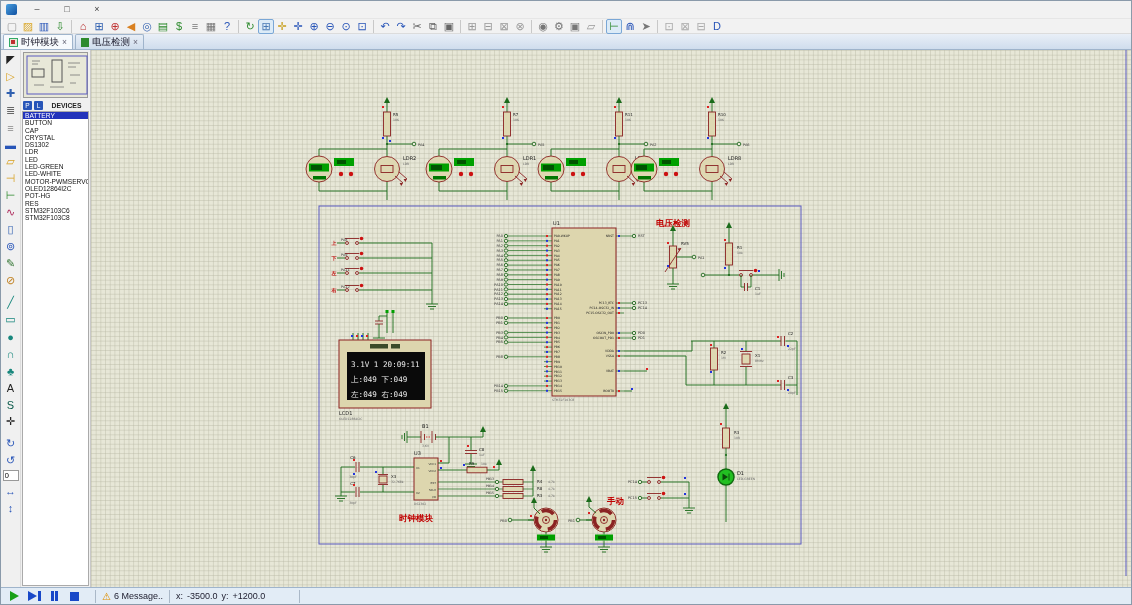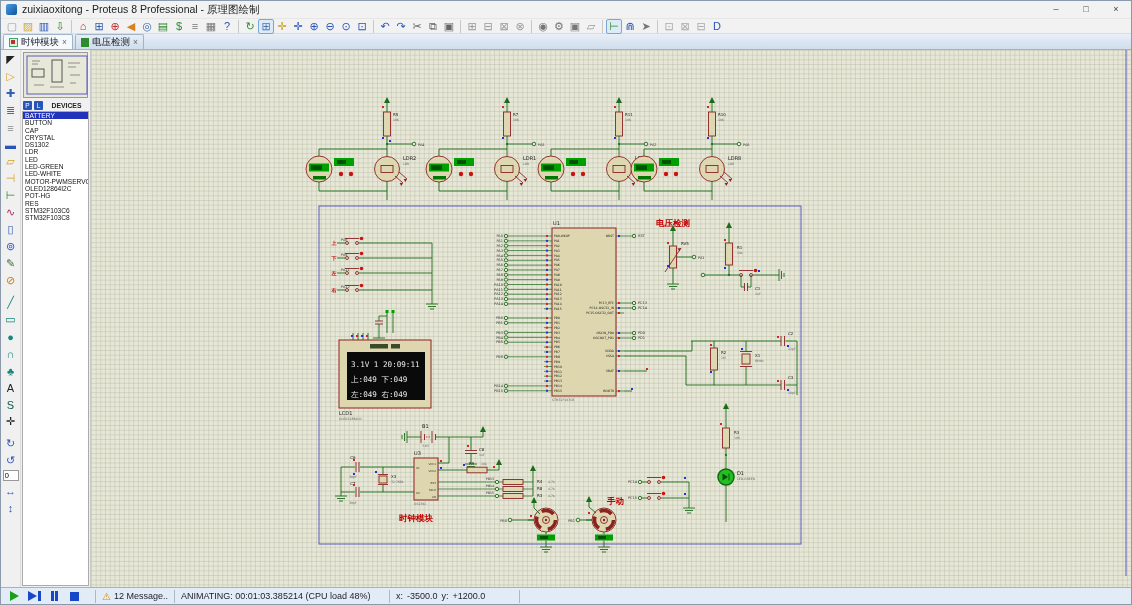--- a/index.html
+++ b/index.html
@@ -69,21 +69,20 @@
 .body{fill:#ddd6ae;stroke:#8b2323;stroke-width:1}
 .term{stroke:#0a5a0a;stroke-width:0.8;fill:#e7e7d7}
 </style>
 </head>
 <body>
 
 <div class="window">
 
   <div class="titlebar">
     <span class="app-icon"></span>
-    <span class="title-text">zuixiaoxitong - Proteus 8 Professional - 原理图绘制</span>
     <span class="winctl">–</span>
     <span class="winctl">□</span>
     <span class="winctl">×</span>
   </div>
 
 
   <div class="toolbar">
       <span class="tbtn" style="color: rgb(153, 153, 153);">▢</span>
       <span class="tbtn" style="color: rgb(217, 164, 32);">▨</span>
       <span class="tbtn" style="color: rgb(40, 85, 184);">▥</span>
@@ -838,24 +837,21 @@
       <span class="sb">
           <span class="bar"></span>
           <span class="bar"></span>
         </span>
       <span class="sb">
           <span class="sq"></span>
         </span>
     </div>
     <div class="scell">
       <span class="warn">⚠</span>
-      <span>12 Message..</span>
-    </div>
-    <div class="scell" style="width:215px">
-      <span>ANIMATING: 00:01:03.385214 (CPU load 48%)</span>
+      <span>6 Message..</span>
     </div>
     <div class="scell" style="width:130px;gap:4px">
       <span>x:</span>
       <span>-3500.0</span>
       <span>y:</span>
       <span>+1200.0</span>
     </div>
     <div class="scell" style="flex:1;border-right:none"></div>
   </div>
 

